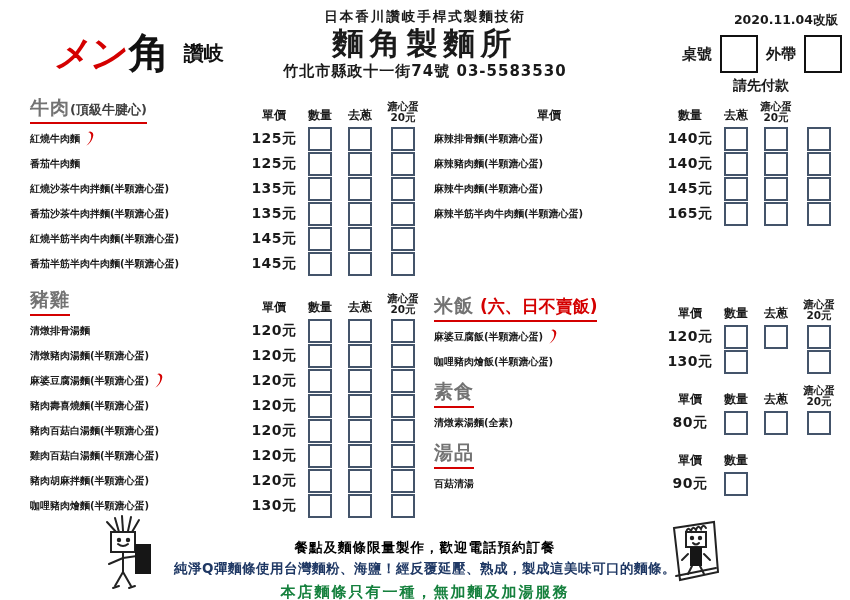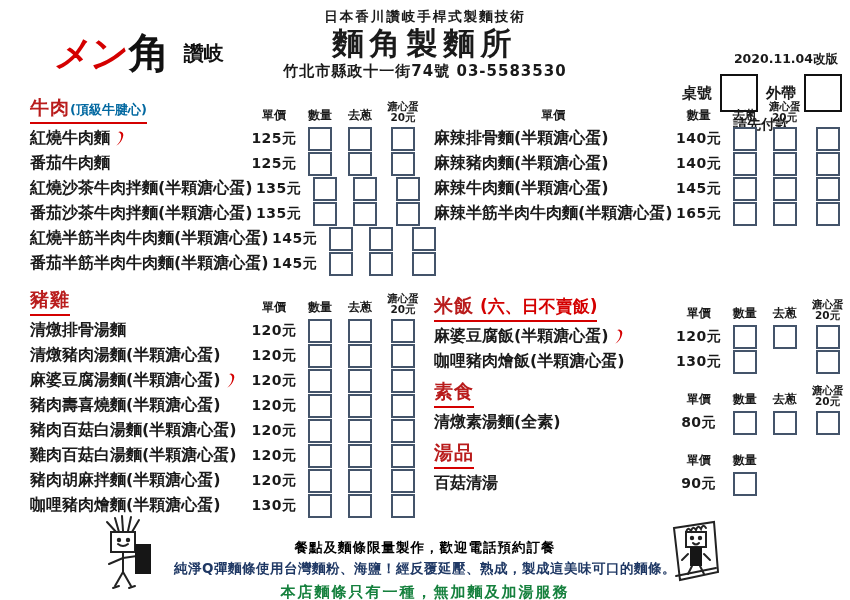--- a/index.html
+++ b/index.html
@@ -8,40 +8,40 @@
   
   .logo{position:absolute;left:55px;top:26px;display:flex;align-items:center;white-space:nowrap;}
   .logo .kana{color:#d40000;font-size:37px;font-weight:700;letter-spacing:-2px;transform:skewX(-6deg);}
   .logo .kanji{color:#111;font-size:41px;font-weight:700;margin-left:2px;}
   .logo .brand-sub{color:#111;font-size:20px;font-weight:700;margin-left:14px;}
   .center-head{position:absolute;left:50%;top:8px;transform:translateX(-50%);width:430px;text-align:center;}
   .tagline{font-size:13.5px;font-weight:700;letter-spacing:2px;}
   .main-title{font-size:31px;font-weight:700;letter-spacing:6px;line-height:1.15;}
   .address{font-size:15px;font-weight:700;letter-spacing:1px;}
   .right-head{position:absolute;right:8px;top:12px;width:222px;}
-  .version{font-size:12.5px;font-weight:700;text-align:right;padding-right:4px;margin-top:39px;}
+  .version{font-size:12.5px;font-weight:700;text-align:right;padding-right:4px;}
   .tk-row{display:flex;align-items:center;justify-content:flex-end;gap:8px;margin-top:6px;}
   .tk-label{font-size:15px;font-weight:700;}
   .bigbox{width:34px;height:34px;border:2.5px solid #111;background:#fff;}
   .pay-note{font-size:14px;font-weight:700;text-align:center;margin-top:4px;padding-left:60px;}
   
   .menu{position:absolute;top:90px;left:30px;right:8px;display:flex;gap:8px;}
   .col-left{width:396px;flex:none;}
   .col-right{flex:1;}
   .row{display:grid;grid-template-columns:1fr 52px 40px 40px 46px;align-items:center;height:25px;}
   .sec-row{height:34px;align-items:end;padding-bottom:2px;}
   .sec-title{white-space:nowrap;}
   .sec-underline{display:inline-block;border-bottom:2px solid #d40000;padding-bottom:1px;}
-  .sec-main{color:#b91c1c;font-size:19px;font-weight:700;letter-spacing:1px;}
-  .sec-note-sm{color:#0369a1;font-size:13px;font-weight:700;}
+  .sec-main{color:#737373;font-size:19px;font-weight:700;letter-spacing:1px;}
+  .sec-note-sm{color:#404040;font-size:13px;font-weight:700;}
   .sec-note-big{color:#d40000;font-size:17px;font-weight:700;}
   .sec-note-free{color:#d40000;font-size:13px;font-weight:700;margin-left:14px;}
   .colh{font-size:12px;font-weight:700;text-align:center;}
   .colh.egg{font-size:10.5px;line-height:1.1;display:flex;flex-direction:column;}
-  .iname{font-size:16px;font-weight:600;white-space:nowrap;display:flex;align-items:center;gap:4px;}
+  .iname{font-size:10px;font-weight:600;white-space:nowrap;display:flex;align-items:center;gap:4px;}
   .iprice{font-size:14px;font-weight:700;text-align:center;letter-spacing:0.5px;}
   .cbcell{display:flex;justify-content:center;}
   .cb{width:20px;height:20px;border:2px solid #44546a;background:#fff;}
   .sp1{margin-top:6px;}
   .sp2{margin-top:62px;}
   .chili-icon{display:inline-flex;}
   .chili-icon svg{display:block;}
   
   .footer{position:absolute;left:0;right:0;top:512px;text-align:center;}
   .f1{color:#000000;font-size:13.5px;font-weight:700;letter-spacing:1px;margin-top:27px;}

